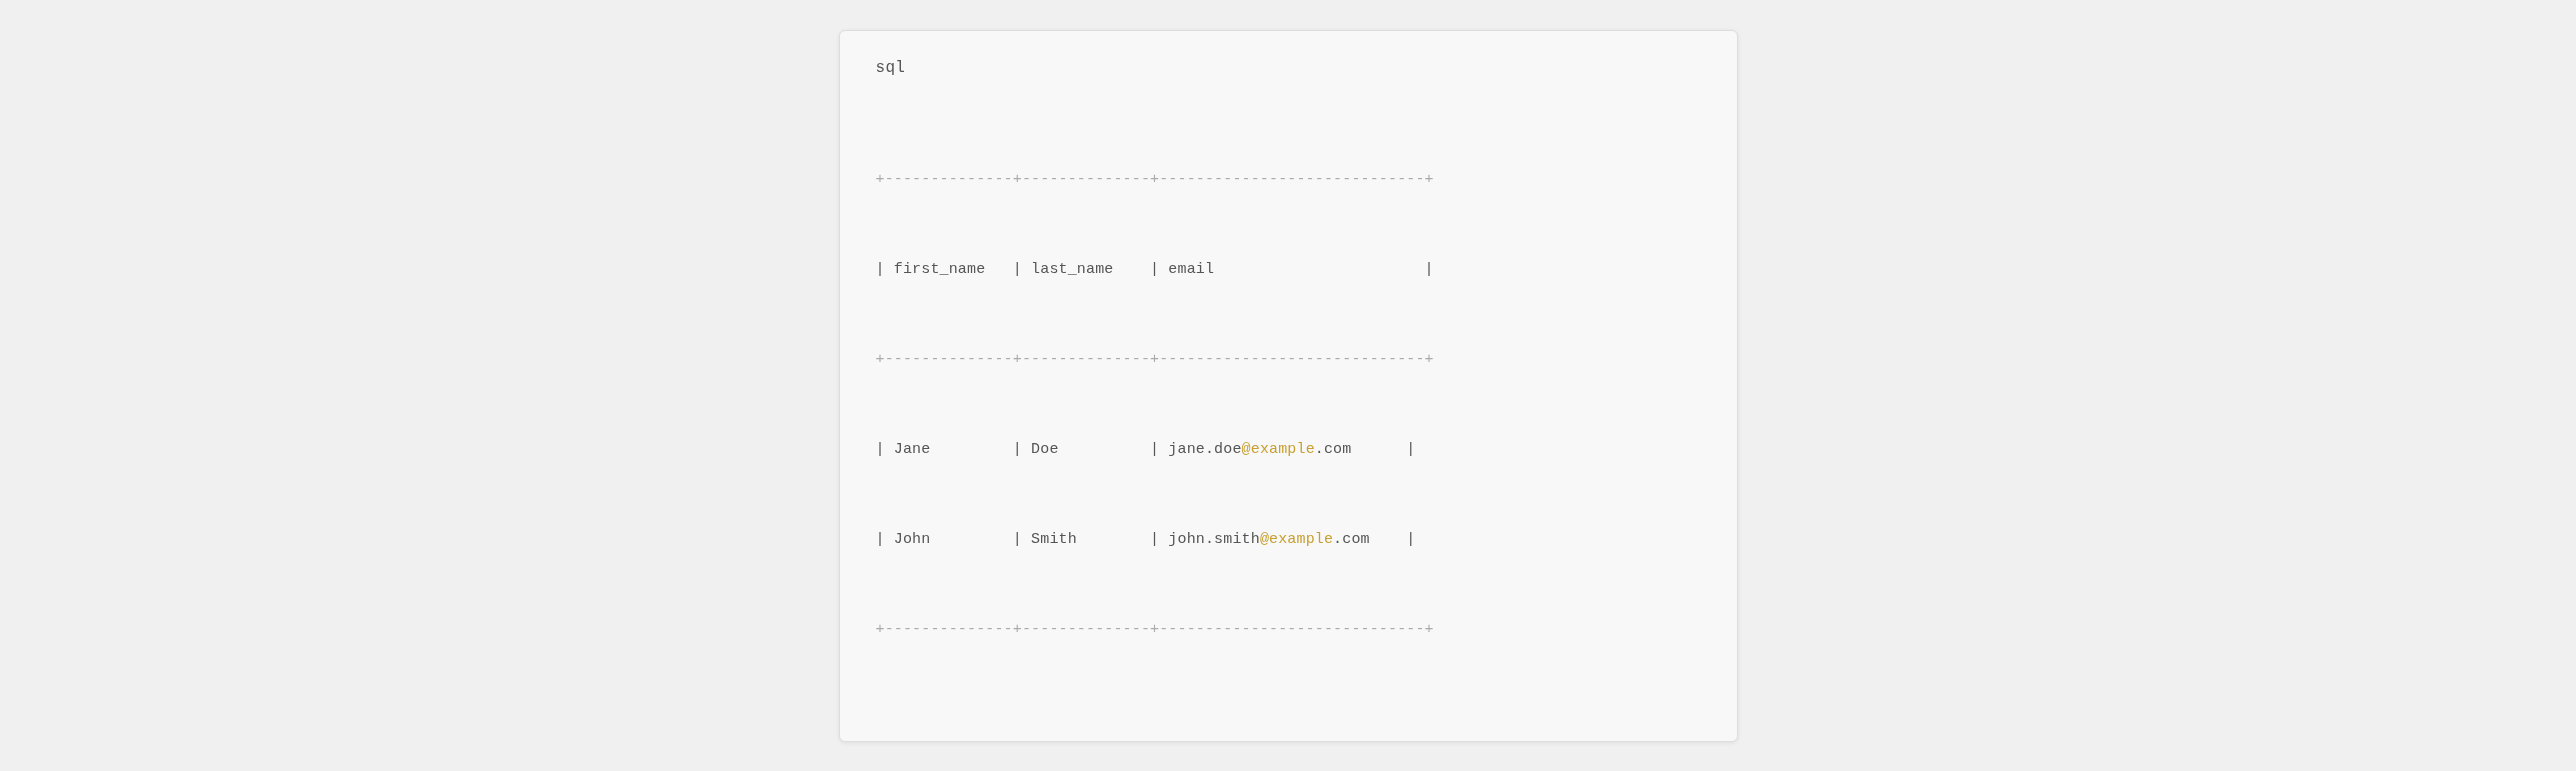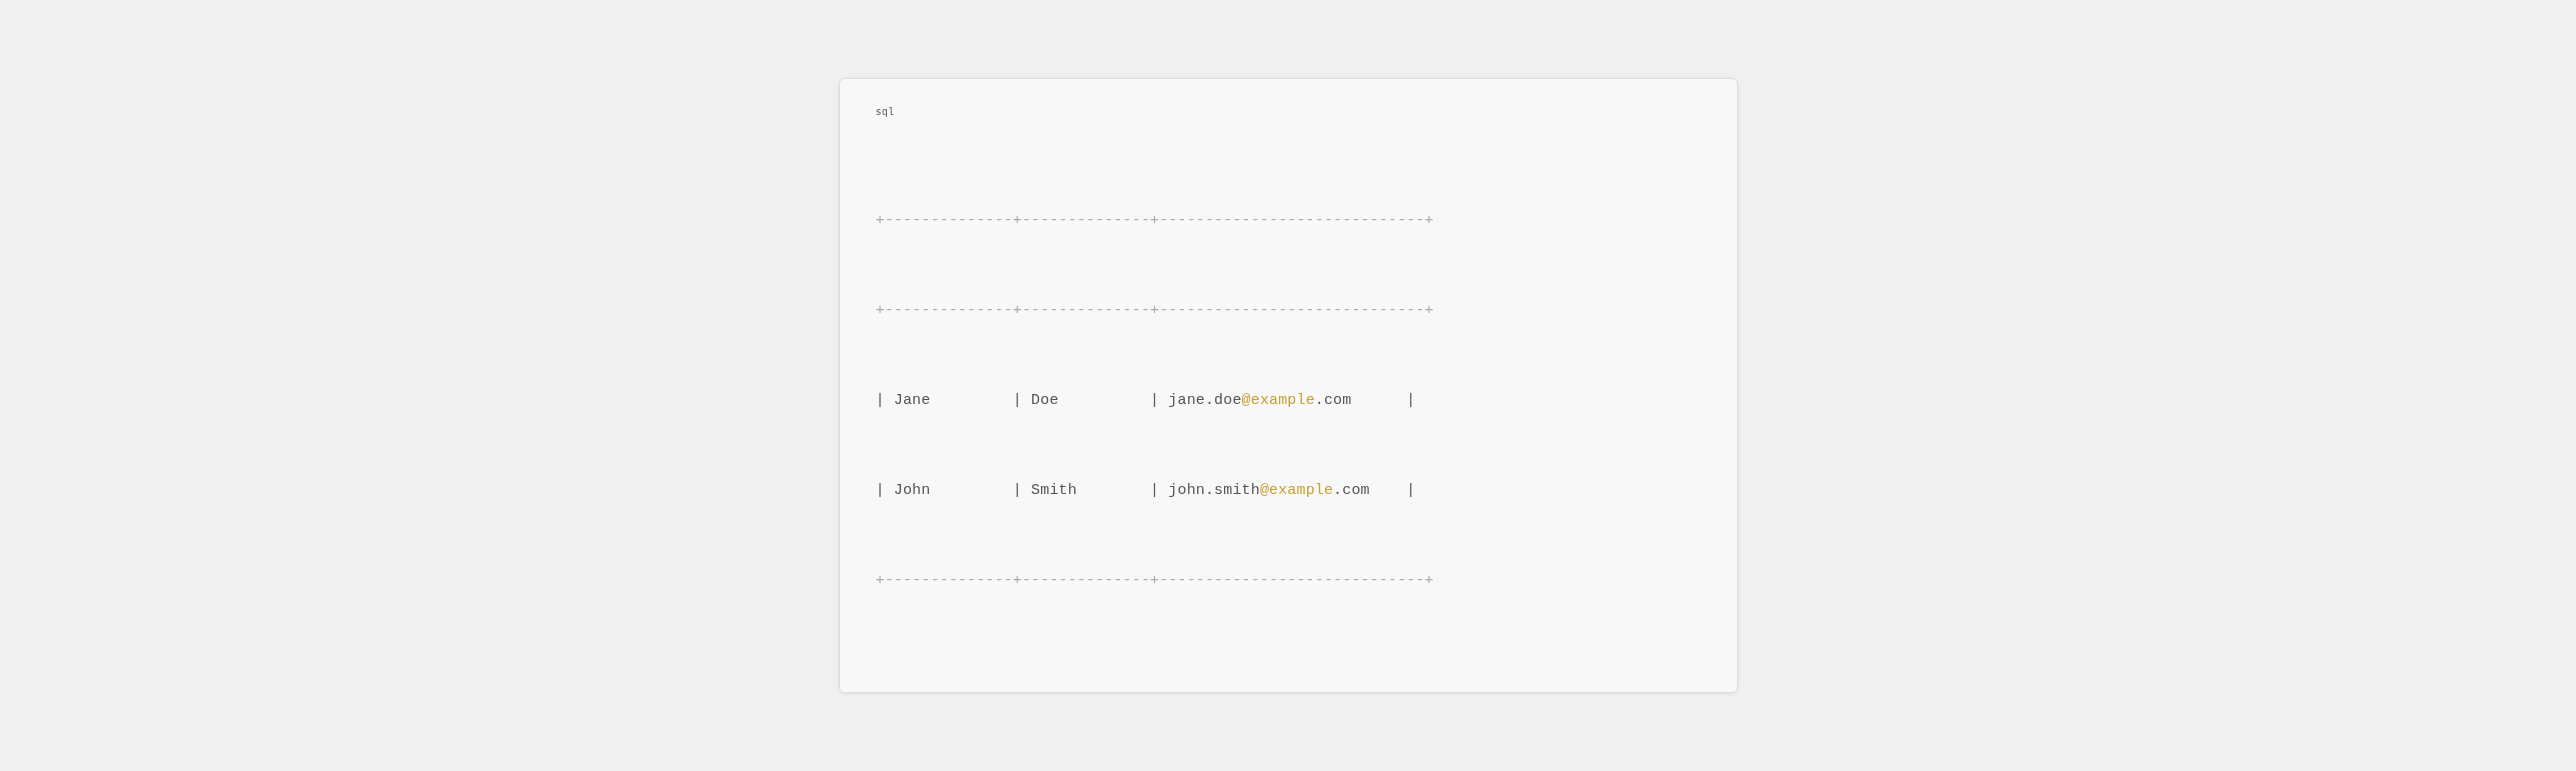--- a/index.html
+++ b/index.html
@@ -23,21 +23,21 @@
       border: 1px solid #ddd;
       border-radius: 6px;
       padding: 28px 36px 36px 36px;
       width: 899px;
       min-height: 499px;
       box-shadow: 0 1px 4px rgba(0,0,0,0.08);
     }
 
     .prompt-line {
       color: #555;
-      font-size: 10px;
+      font-size: 16px;
       margin-bottom: 28px;
       letter-spacing: 0.02em;
     }
 
     .sql-table {
       color: #555;
       font-size: 15px;
       line-height: 2.0;
       letter-spacing: 0.01em;
       white-space: pre;
@@ -60,19 +60,20 @@
     }
   </style>
 </head>
 <body>
 
 <div class="terminal-container">
   <div class="prompt-line">sql</div>
 
   <div class="sql-table">
     <div class="separator-line">+--------------+--------------+-----------------------------+</div>
+    <div class="header-line">| first_name   | last_name    | email                       |</div>
     <div class="separator-line">+--------------+--------------+-----------------------------+</div>
     <div class="data-line">| Jane         | Doe          | <span>jane.doe</span><span class="email-at">@example</span><span>.com</span>      |</div>
     <div class="data-line">| John         | Smith        | <span>john.smith</span><span class="email-at">@example</span><span>.com</span>    |</div>
     <div class="separator-line">+--------------+--------------+-----------------------------+</div>
   </div>
 </div>
 
 
 </body></html>

